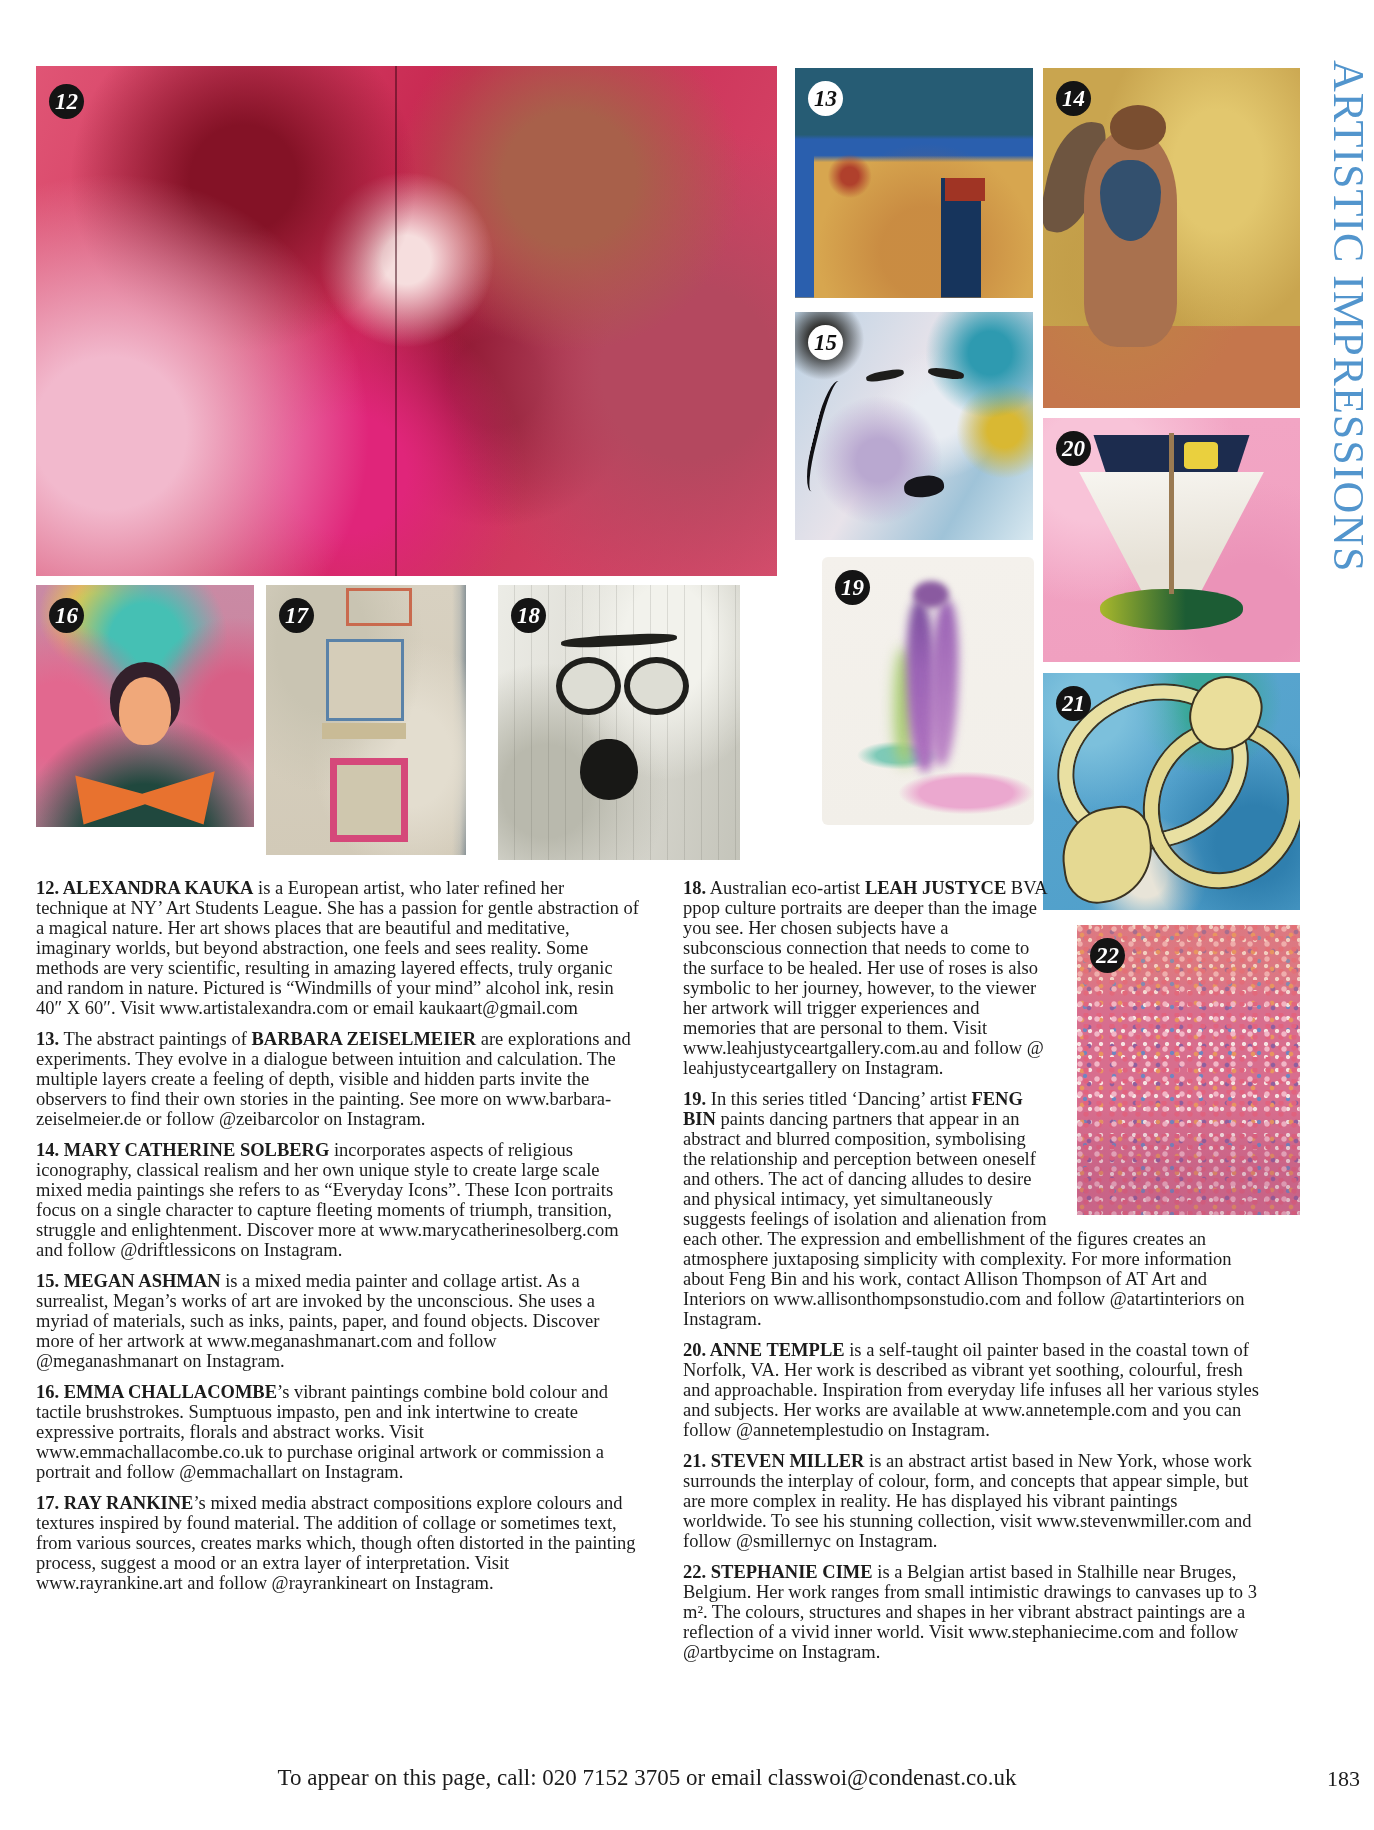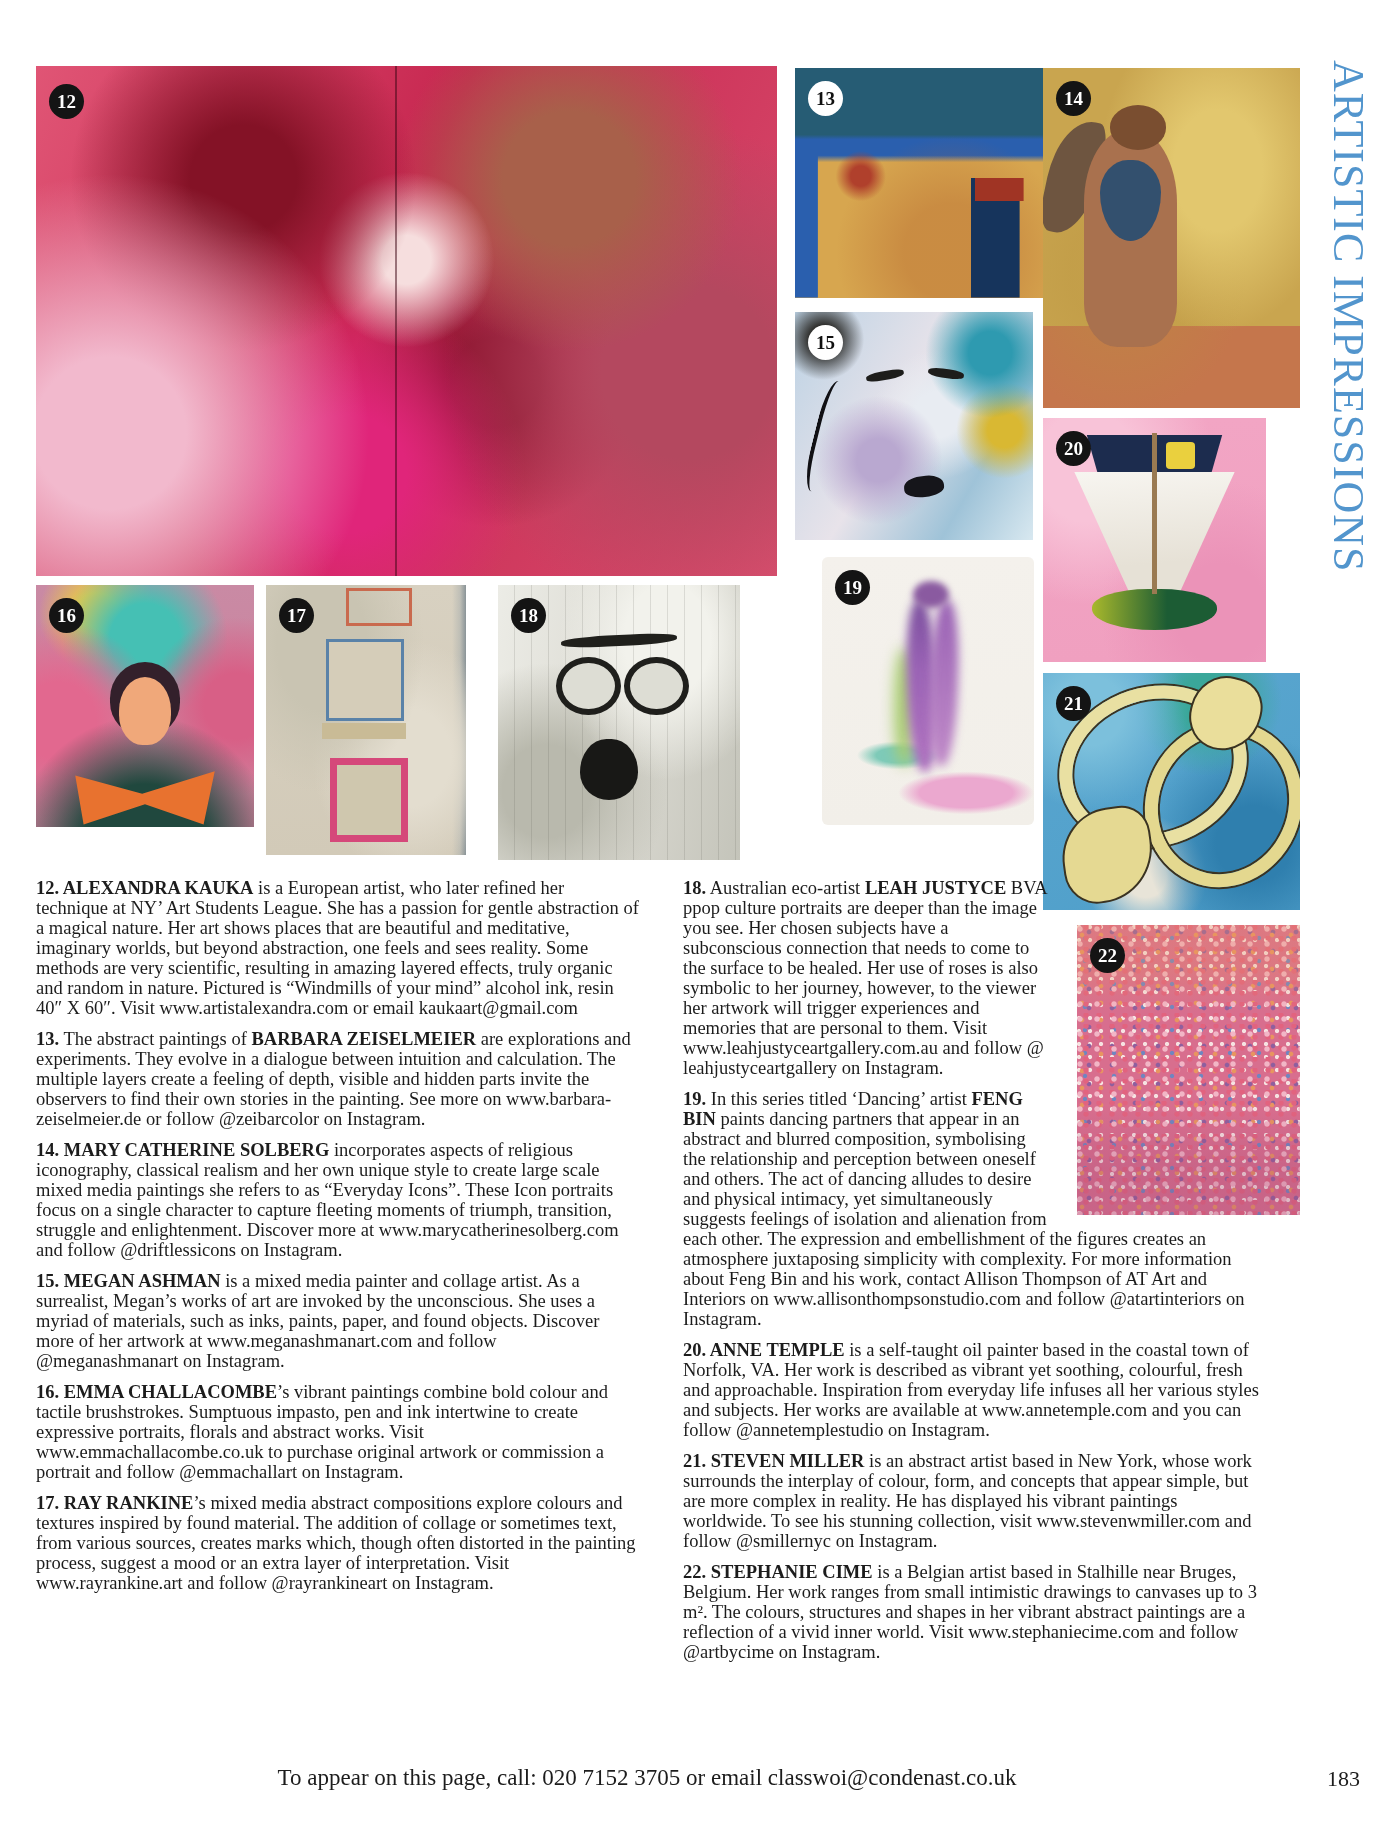--- a/index.html
+++ b/index.html
@@ -4,21 +4,21 @@
 <style>
   html,body{margin:0;padding:0;background:#ffffff;}
   .page{position:relative;width:1374px;height:1830px;background:#fff;overflow:hidden;
         font-family:"Liberation Serif", serif;color:#1c1c1c;}
 
   
   .art{position:absolute;margin:0;overflow:hidden;}
   .art .d{position:absolute;display:block;}
   .badge{position:absolute;left:13px;top:13px;width:35px;height:35px;border-radius:50%;
          display:flex;align-items:center;justify-content:center;z-index:6;
-         font-family:"Liberation Serif",serif;font-weight:bold;font-size:19px;}
+         font-family:"Liberation Serif",serif;font-weight:bold;font-size:23px;font-style:italic;}
   .badge.dark{background:#141414;color:#fff;}
   .badge.light{background:#ffffff;color:#101010;}
 
   #art-12{left:36px;top:66px;width:741px;height:510px;
     background:
       radial-gradient(circle at 10% 72%, var(--p2,#f2b9cd) 0 10%, transparent 34%),
       radial-gradient(circle at 28% 22%, var(--p3,#841226) 0 8%, transparent 26%),
       radial-gradient(circle at 50% 38%, #f6dede 0 5%, transparent 18%),
       radial-gradient(circle at 72% 22%, var(--p4,#a8604a) 0 10%, transparent 26%),
       radial-gradient(circle at 88% 60%, #b4485f 0 12%, transparent 34%),
@@ -28,21 +28,21 @@
   #art-12::after{content:"";position:absolute;left:48.5%;top:0;width:2px;height:100%;background:rgba(60,5,20,.5);}
   #art-12 .badge{top:18px;}
 
   #art-13{left:795px;top:68px;width:238px;height:230px;
     background:
       radial-gradient(circle at 23% 47%, var(--p4,#b0402c) 0 4%, transparent 10%),
       linear-gradient(#a03424,#a03424) no-repeat 76% 53%/17% 10%,
       linear-gradient(var(--p3,#16345c),var(--p3,#16345c)) no-repeat 74% 100%/17% 52%,
       linear-gradient(var(--p1,#2a5fae),var(--p1,#2a5fae)) no-repeat 0 100%/8% 62%,
       radial-gradient(circle at 55% 80%, #b5652f66 0 20%, transparent 48%),
-      linear-gradient(180deg, var(--p0,#265c74) 0 29%, var(--p1,#2a5fae) 31% 38%, var(--p2,#d7a64f) 41% 100%); padding-left: 48px;}
+      linear-gradient(180deg, var(--p0,#265c74) 0 29%, var(--p1,#2a5fae) 31% 38%, var(--p2,#d7a64f) 41% 100%);}
 
   #art-14{left:1043px;top:68px;width:257px;height:340px;
     background:
       radial-gradient(ellipse at 68% 30%, var(--p1,#e2c76e) 0 18%, transparent 48%),
       radial-gradient(ellipse at 30% 60%, #b8923e55 0 20%, transparent 50%),
       linear-gradient(180deg, var(--p0,#c9a54f) 0 76%, var(--p2,#c5764c) 76% 100%);}
   #art-14 .d1{left:16%;top:18%;width:36%;height:64%;background:var(--p3,#a9714e);
       border-radius:48% 48% 36% 36% / 34% 34% 20% 20%;}
   #art-14 .d2{left:22%;top:27%;width:24%;height:24%;background:var(--p4,#33506e);
       border-radius:46% 46% 50% 50%/40% 40% 60% 60%;}
@@ -105,21 +105,21 @@
       radial-gradient(ellipse 40% 10% at 68% 88%, var(--p4,#eba8cf) 0 55%, transparent 80%),
       radial-gradient(ellipse 26% 7% at 36% 74%, #7ecab8 0 40%, transparent 75%),
       linear-gradient(180deg, #f4f1ec, var(--p0,#f2efe9)); border-radius: 6px;}
   #art-19 .d1{left:40%;top:16%;width:14%;height:64%;background:linear-gradient(180deg,#7b4f9e,var(--p1,#a468b8) 40%,#b173c0);
       border-radius:45%;filter:blur(5px);transform:rotate(-2deg);}
   #art-19 .d2{left:51%;top:16%;width:13%;height:62%;background:linear-gradient(180deg,var(--p1,#9a63b5),var(--p2,#c08ac8));
       border-radius:45%;filter:blur(5px);transform:rotate(2deg);}
   #art-19 .d3{left:34%;top:34%;width:10%;height:44%;background:var(--p3,#a8cc70);border-radius:45%;filter:blur(7px);}
   #art-19 .d4{left:43%;top:9%;width:17%;height:10%;background:#8a5aa0;border-radius:50%;filter:blur(3px);}
 
-  #art-20{left:1043px;top:418px;width:223px;height:244px;
+  #art-20{left:1043px;top:418px;width:257px;height:244px;
     background:
       radial-gradient(ellipse at 20% 20%, #f8c3d8 0 20%, transparent 50%),
       radial-gradient(ellipse at 80% 80%, #eb93b8 0 18%, transparent 48%),
       linear-gradient(180deg, var(--p0,#f2a5c4), #f0a0c0);}
   #art-20::after{content:"";position:absolute;left:49%;top:6%;width:2%;height:66%;background:#9a7a52;z-index:3;}
   #art-20 .d1{left:17%;top:7%;width:66%;height:17%;background:var(--p2,#1c2c4e);clip-path:polygon(4% 0,96% 0,88% 100%,12% 100%);}
   #art-20 .d2{left:14%;top:22%;width:72%;height:52%;background:linear-gradient(175deg,var(--p1,#f7f5f0),#e6e1d6 70%);
       clip-path:polygon(0 0,100% 0,64% 100%,36% 100%);}
   #art-20 .d3{left:55%;top:10%;width:13%;height:11%;background:var(--p3,#ead03e);border-radius:14%;z-index:4;}
   #art-20 .d4{left:22%;top:70%;width:56%;height:17%;background:linear-gradient(90deg,var(--p4,#a8b82c),var(--p5,#1c5c34) 60%);

